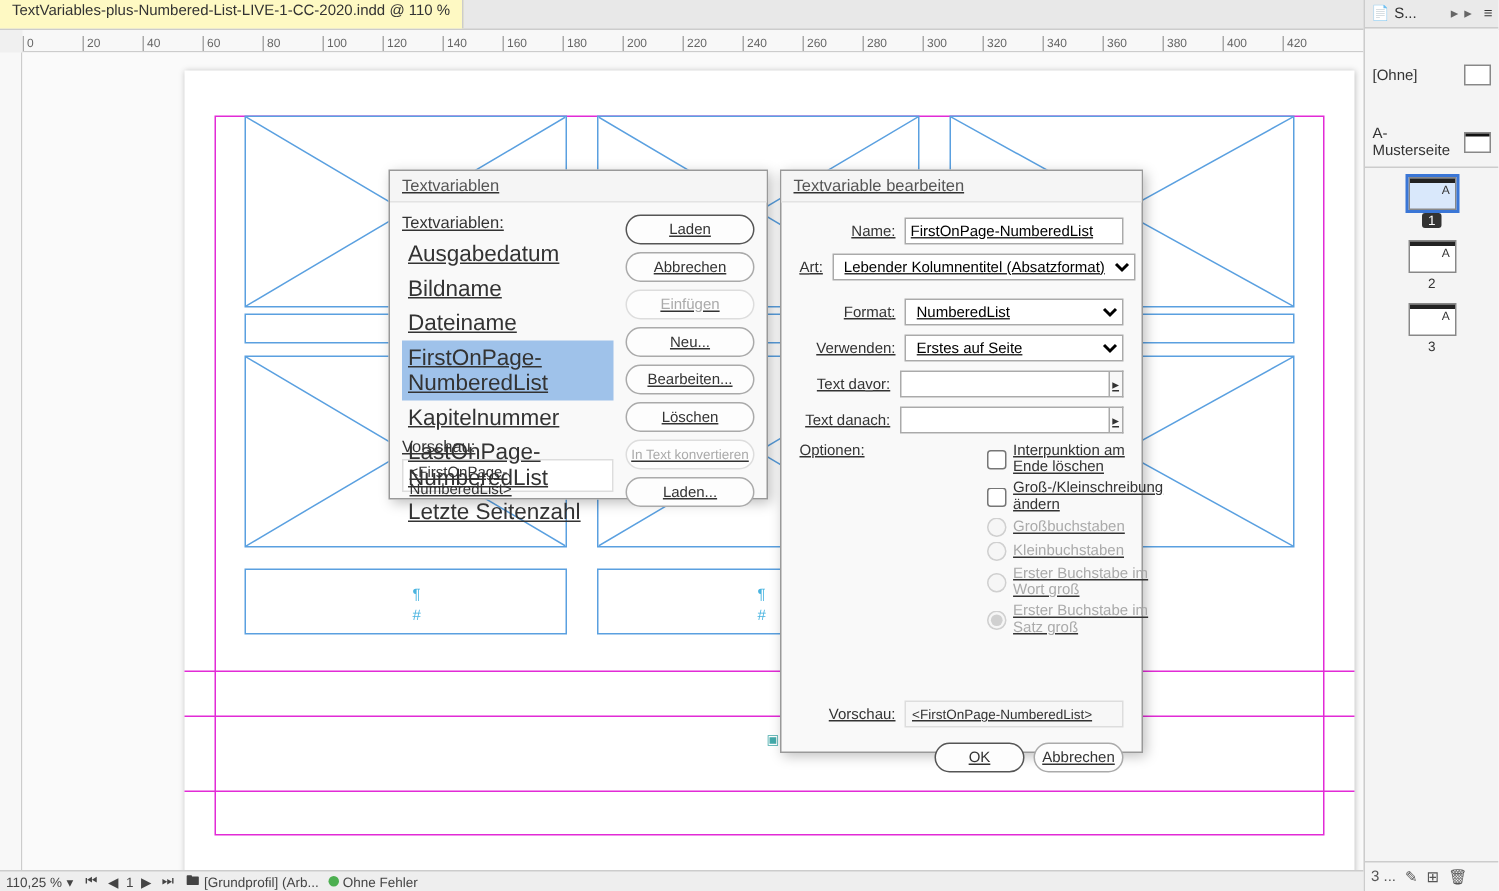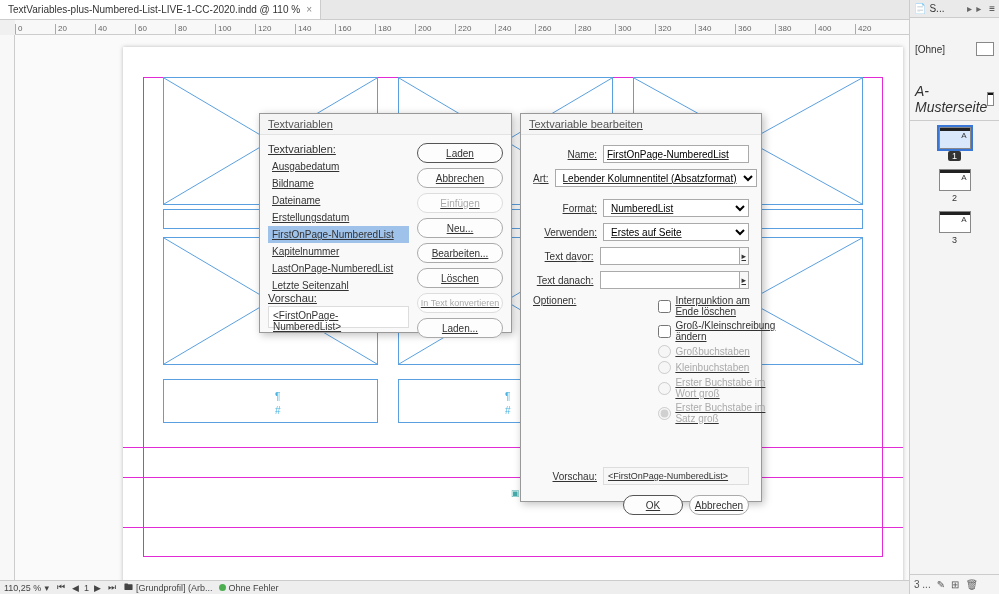--- a/index.html
+++ b/index.html
@@ -1,18 +1,18 @@
 <!DOCTYPE html>
 <html><head>
 <meta charset="utf-8">
 <style>
   * { box-sizing: border-box; margin: 0; padding: 0; font-family: "Segoe UI", Tahoma, sans-serif; }
   body { background: #f0f0f0; width: 999px; height: 594px; overflow: hidden; position: relative; font-size: 11px; color: #333; }
   .tabbar { background: #e8e8e8; height: 20px; display: flex; border-bottom: 1px solid #ccc; }
-  .tab { padding: 2px 8px; background: #ffffff; border-right: 1px solid #ccc; font-size: 10px; display: flex; align-items: center; gap: 6px; }
+  .tab { padding: 2px 8px; background: #fef9c3; border-right: 1px solid #ccc; font-size: 10px; display: flex; align-items: center; gap: 6px; flex-direction: column; }
   .tab .x { color: #888; cursor: pointer; }
   .ruler-h, .ruler-v { background: #f8f8f8; position: absolute; font-size: 8px; color: #666; }
   .ruler-h { top: 20px; left: 15px; right: 90px; height: 15px; border-bottom: 1px solid #ccc; display:flex; align-items:flex-end; overflow:hidden; }
   .ruler-h span { display:inline-block; width:40px; border-left:1px solid #aaa; padding-left:2px; height:10px; }
   .ruler-v { top: 35px; left: 0; width: 15px; bottom: 14px; border-right: 1px solid #ccc; }
   .canvas-area { position: absolute; top: 35px; left: 15px; right: 90px; bottom: 14px; background: #fff; overflow: hidden; }
   .pasteboard { position: absolute; inset: 0; background: #fafafa; }
   .spread { position: absolute; top: 12px; left: 108px; width: 780px; height: 540px; background: #fff; box-shadow: 0 0 4px rgba(0,0,0,0.25); }
   .margin { position:absolute; border:1px solid #e22bd6; }
   .margin.outer { inset: 30px 20px 30px 20px; }
@@ -39,21 +39,21 @@
   .panel-footer .ic { cursor:pointer; }
 
   
   .dlg { position:absolute; background:#f9f9f9; border:1px solid #999; box-shadow:2px 2px 8px rgba(0,0,0,0.25); font-size:11px;text-decoration:underline; }
   .dlg-title { padding:4px 8px; color:#555; border-bottom:1px solid #e3e3e3; background:#f5f5f5; font-size:11px; }
   .dlg1 { top:113px; left:259px; width:253px; height:220px; }
   .dlg1 .body { display:flex; padding:8px; gap:8px; }
   .dlg1 .left { flex:1; }
   .dlg1 .lbl { margin-bottom:3px; }
   .dlg1 .list { border:0; height:128px; }
-  .dlg1 .list div { padding:3px 4px; font-size:10px; cursor:default; }
+  .dlg1 .list div { padding:3px 4px; font-size:15px; cursor:default; }
   .dlg1 .list .sel { background:#9fc2ea; }
   .dlg1 .preview { margin-top:6px; }
   .dlg1 .preview .pv { border:1px solid #ddd; background:#fff; padding:3px 4px; font-size:10px; height:22px; margin-top:2px; }
   .dlg1 .btns { width:86px; display:flex; flex-direction:column; gap:5px; }
   .btn { background:#fdfdfd; border:1px solid #aaa; border-radius:11px; height:20px; font-size:10px; display:flex; align-items:center; justify-content:center; cursor:pointer; }
   .btn.disabled { color:#aaa; border-color:#ddd; cursor:default; }
   .btn.primary { border-color:#555; font-weight:500; }
 
   .dlg2 { top:113px; left:520px; width:242px; height:389px; }
   .dlg2 .body { padding:10px 12px 8px 12px; }
@@ -181,21 +181,21 @@
     <span>📄</span>
     <span style="margin-left:3px;">S...</span>
     <span class="arrows">▸▸</span>
     <span style="margin-left:4px;">≡</span>
   </div>
   <div class="master-row">
     <span>[Ohne]</span>
     <span class="master-thumb"></span>
   </div>
   <div class="master-row">
-    <span style="font-size:14px;font-style:italic;">A-Musterseite</span>
+    <span style="font-size:10px;">A-Musterseite</span>
     <span class="master-thumb a"></span>
   </div>
   <div class="divider"></div>
   <div id="pagesList">
       <div class="page-col">
         <div class="page-thumb sel">
           <div class="bar"></div>
           <div style="position: absolute; top: 3px; right: 3px; font-size: 8px;">A</div>
         </div>
         <div class="pg-label sel">1</div>
@@ -225,21 +225,20 @@
 
 <div class="dlg dlg1">
   <div class="dlg-title">Textvariablen</div>
   <div class="body">
     <div class="left">
       <div class="lbl">Textvariablen:</div>
       <div class="list" id="varList">
           <div>Ausgabedatum</div>
           <div>Bildname</div>
           <div>Dateiname</div>
-          <div>Erstellungsdatum</div>
           <div class="sel">FirstOnPage-NumberedList</div>
           <div>Kapitelnummer</div>
           <div>LastOnPage-NumberedList</div>
           <div>Letzte Seitenzahl</div>
         </div>
       <div class="preview">
         <div>Vorschau:</div>
         <div class="pv">&lt;FirstOnPage-NumberedList&gt;</div>
       </div>
     </div>

